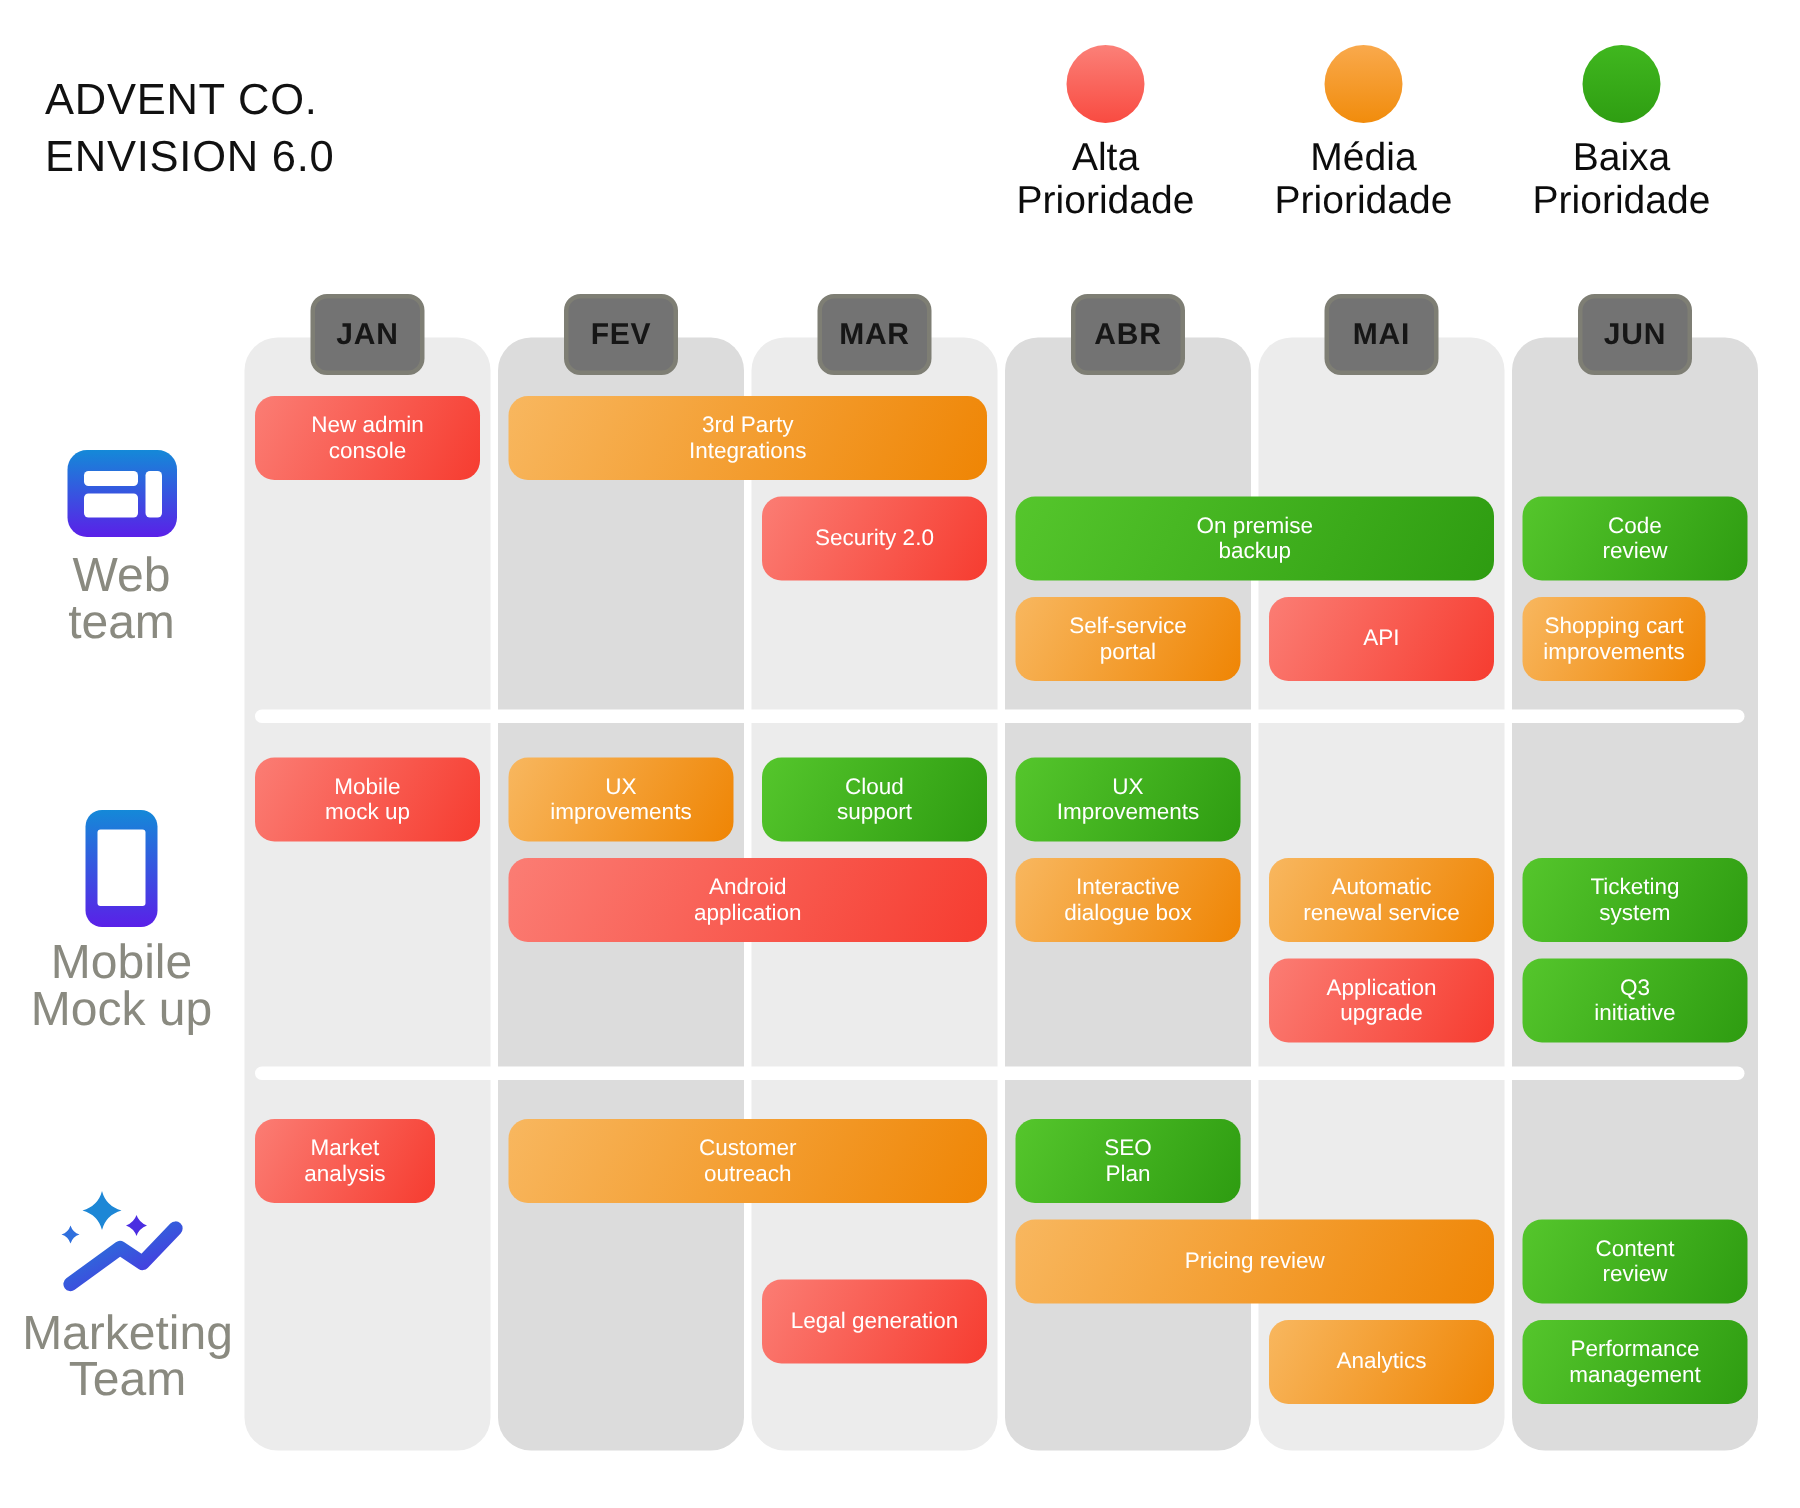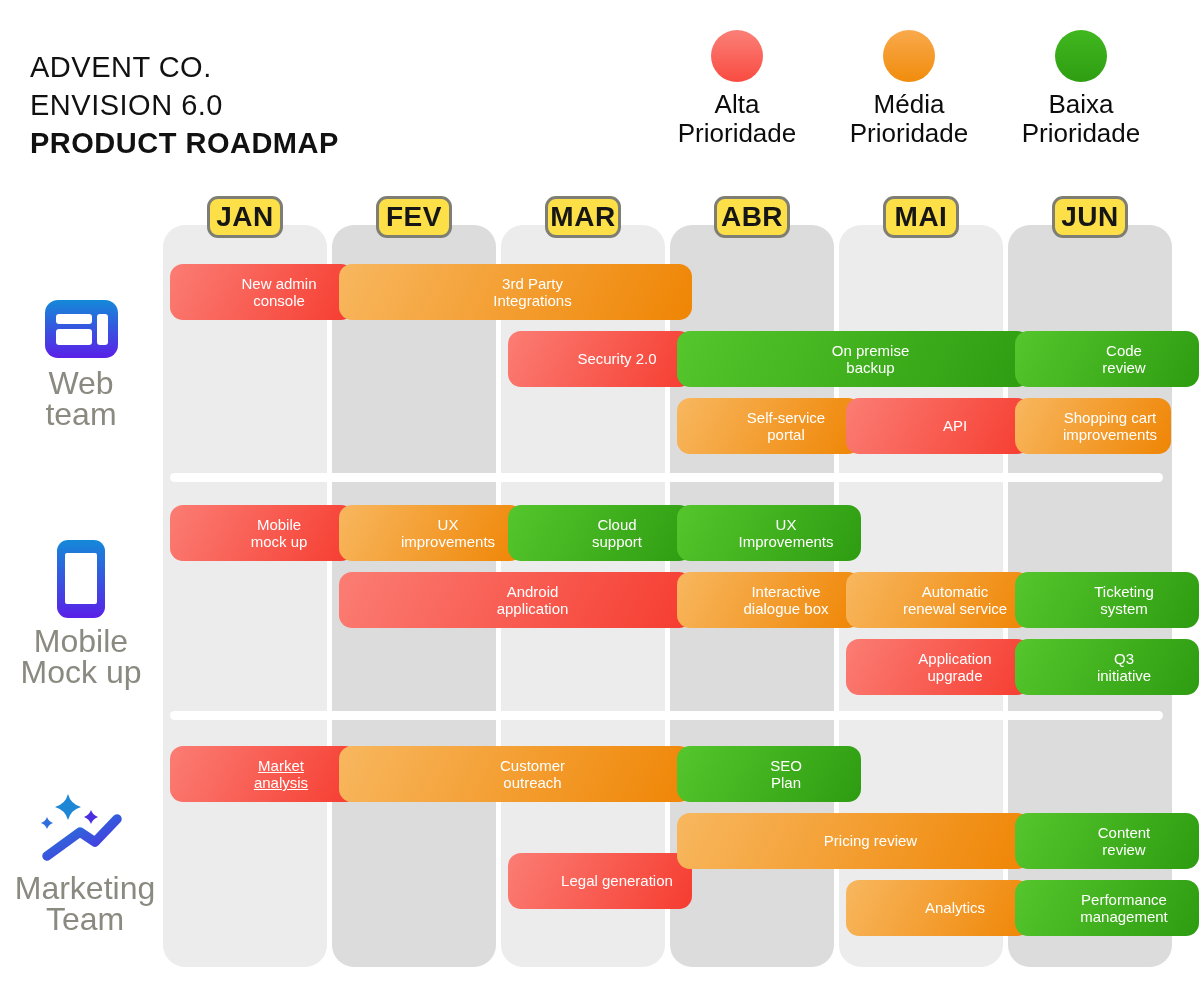--- a/index.html
+++ b/index.html
@@ -14,32 +14,32 @@
   
   .legend-item{position:absolute;top:30px;width:190px;text-align:center;}
   .legend-dot{display:block;margin:0 auto;width:52px;height:52px;border-radius:50%;}
   .legend-label{margin-top:8px;font-size:26px;line-height:29px;color:#0c0c0c;white-space:pre-line;}
 
   
   .col{position:absolute;top:225px;height:742px;width:164px;border-radius:22px;}
   .col.light{background:#ececec;}
   .col.dark{background:#dcdcdc;}
 
-  .month-pill{position:absolute;top:196px;width:76px;height:42px;box-sizing:border-box;
-      background:#fde047;border:3px solid #7e7e74;border-radius:11px;z-index:5;
+  .month-pill{position:absolute;top:196px;width:76px;height:54px;box-sizing:border-box;
+      background:#737373;border:3px solid #7e7e74;border-radius:11px;z-index:5;
       display:flex;align-items:center;justify-content:center;
-      font-size:28px;font-weight:700;color:#161616;letter-spacing:.5px;}
+      font-size:20px;font-weight:700;color:#161616;letter-spacing:.5px;}
 
   
   .row-sep{position:absolute;left:170px;width:993px;height:9px;background:#ffffff;border-radius:5px;z-index:4;}
 
   
   .bar{position:absolute;height:56px;border-radius:13px;z-index:3;
       display:flex;align-items:center;justify-content:center;text-align:center;
-      color:#ffffff;font-size:15px;line-height:17.5px;white-space:pre-line;padding-left:34px;}
+      color:#ffffff;font-size:15px;line-height:17.5px;white-space:pre-line;}
 
   
   .team-label{position:absolute;text-align:center;color:#8a8a80;font-size:32px;line-height:31px;white-space:pre-line;}
   .team-icon-web{position:absolute;left:45px;top:300px;width:73px;height:58px;border-radius:13px;
       background:linear-gradient(180deg,#1489d8,#5a20e8);}
   .team-icon-web .piece{position:absolute;background:#fff;border-radius:3px;}
   .web-bar-top{left:11px;top:14px;width:36px;height:10px;}
   .web-bar-bottom{left:11px;top:29px;width:36px;height:16px;}
   .web-bar-right{left:52px;top:14px;width:11px;height:31px;}
 
@@ -48,21 +48,20 @@
   .team-icon-mobile .screen{position:absolute;left:8px;top:13px;width:32px;height:51px;background:#fff;border-radius:2px;}
 
   .team-icon-marketing{position:absolute;left:28px;top:793px;}
 </style>
 </head>
 <body>
 
 <div class="title-block">
   <div class="title-line">ADVENT CO.</div>
   <div class="title-line">ENVISION 6.0</div>
-  <div class="title-line bold">PRODUCT ROADMAP</div>
 </div>
 
 <div class="legend-item" style="left:642px">
   <span class="legend-dot" style="background-image: linear-gradient(rgb(251, 128, 120), rgb(249, 75, 65));"></span>
   <div class="legend-label">Alta
 Prioridade</div>
 </div>
 <div class="legend-item" style="left:814px">
   <span class="legend-dot" style="background-image: linear-gradient(rgb(249, 169, 76), rgb(241, 140, 12));"></span>
   <div class="legend-label">Média
@@ -148,21 +147,21 @@
     <div class="bar" style="background-image: linear-gradient(118deg, rgb(248, 183, 95), rgb(239, 133, 4)); left: 677px; top: 572px; width: 150px;">Interactive
 dialogue box</div>
     <div class="bar" style="background-image: linear-gradient(118deg, rgb(248, 183, 95), rgb(239, 133, 4)); left: 846px; top: 572px; width: 150px;">Automatic
 renewal service</div>
     <div class="bar" style="background-image: linear-gradient(118deg, rgb(85, 198, 44), rgb(46, 156, 17)); left: 1015px; top: 572px; width: 150px;">Ticketing
 system</div>
     <div class="bar" style="background-image: linear-gradient(118deg, rgb(251, 125, 116), rgb(246, 60, 48)); left: 846px; top: 639px; width: 150px;">Application
 upgrade</div>
     <div class="bar" style="background-image: linear-gradient(118deg, rgb(85, 198, 44), rgb(46, 156, 17)); left: 1015px; top: 639px; width: 150px;">Q3
 initiative</div>
-    <div class="bar" style="background-image: linear-gradient(118deg, rgb(251, 125, 116), rgb(246, 60, 48)); left: 170px; top: 746px; width: 154px; text-decoration: underline;">Market
+    <div class="bar" style="background-image: linear-gradient(118deg, rgb(251, 125, 116), rgb(246, 60, 48)); left: 170px; top: 746px; width: 120px;">Market
 analysis</div>
     <div class="bar" style="background-image: linear-gradient(118deg, rgb(248, 183, 95), rgb(239, 133, 4)); left: 339px; top: 746px; width: 319px;">Customer
 outreach</div>
     <div class="bar" style="background-image: linear-gradient(118deg, rgb(85, 198, 44), rgb(46, 156, 17)); left: 677px; top: 746px; width: 150px;">SEO
 Plan</div>
     <div class="bar" style="background-image: linear-gradient(118deg, rgb(251, 125, 116), rgb(246, 60, 48)); left: 508px; top: 853px; width: 150px;">Legal generation</div>
     <div class="bar" style="background-image: linear-gradient(118deg, rgb(248, 183, 95), rgb(239, 133, 4)); left: 677px; top: 813px; width: 319px;">Pricing review</div>
     <div class="bar" style="background-image: linear-gradient(118deg, rgb(85, 198, 44), rgb(46, 156, 17)); left: 1015px; top: 813px; width: 150px;">Content
 review</div>
     <div class="bar" style="background-image: linear-gradient(118deg, rgb(248, 183, 95), rgb(239, 133, 4)); left: 846px; top: 880px; width: 150px;">Analytics</div>

